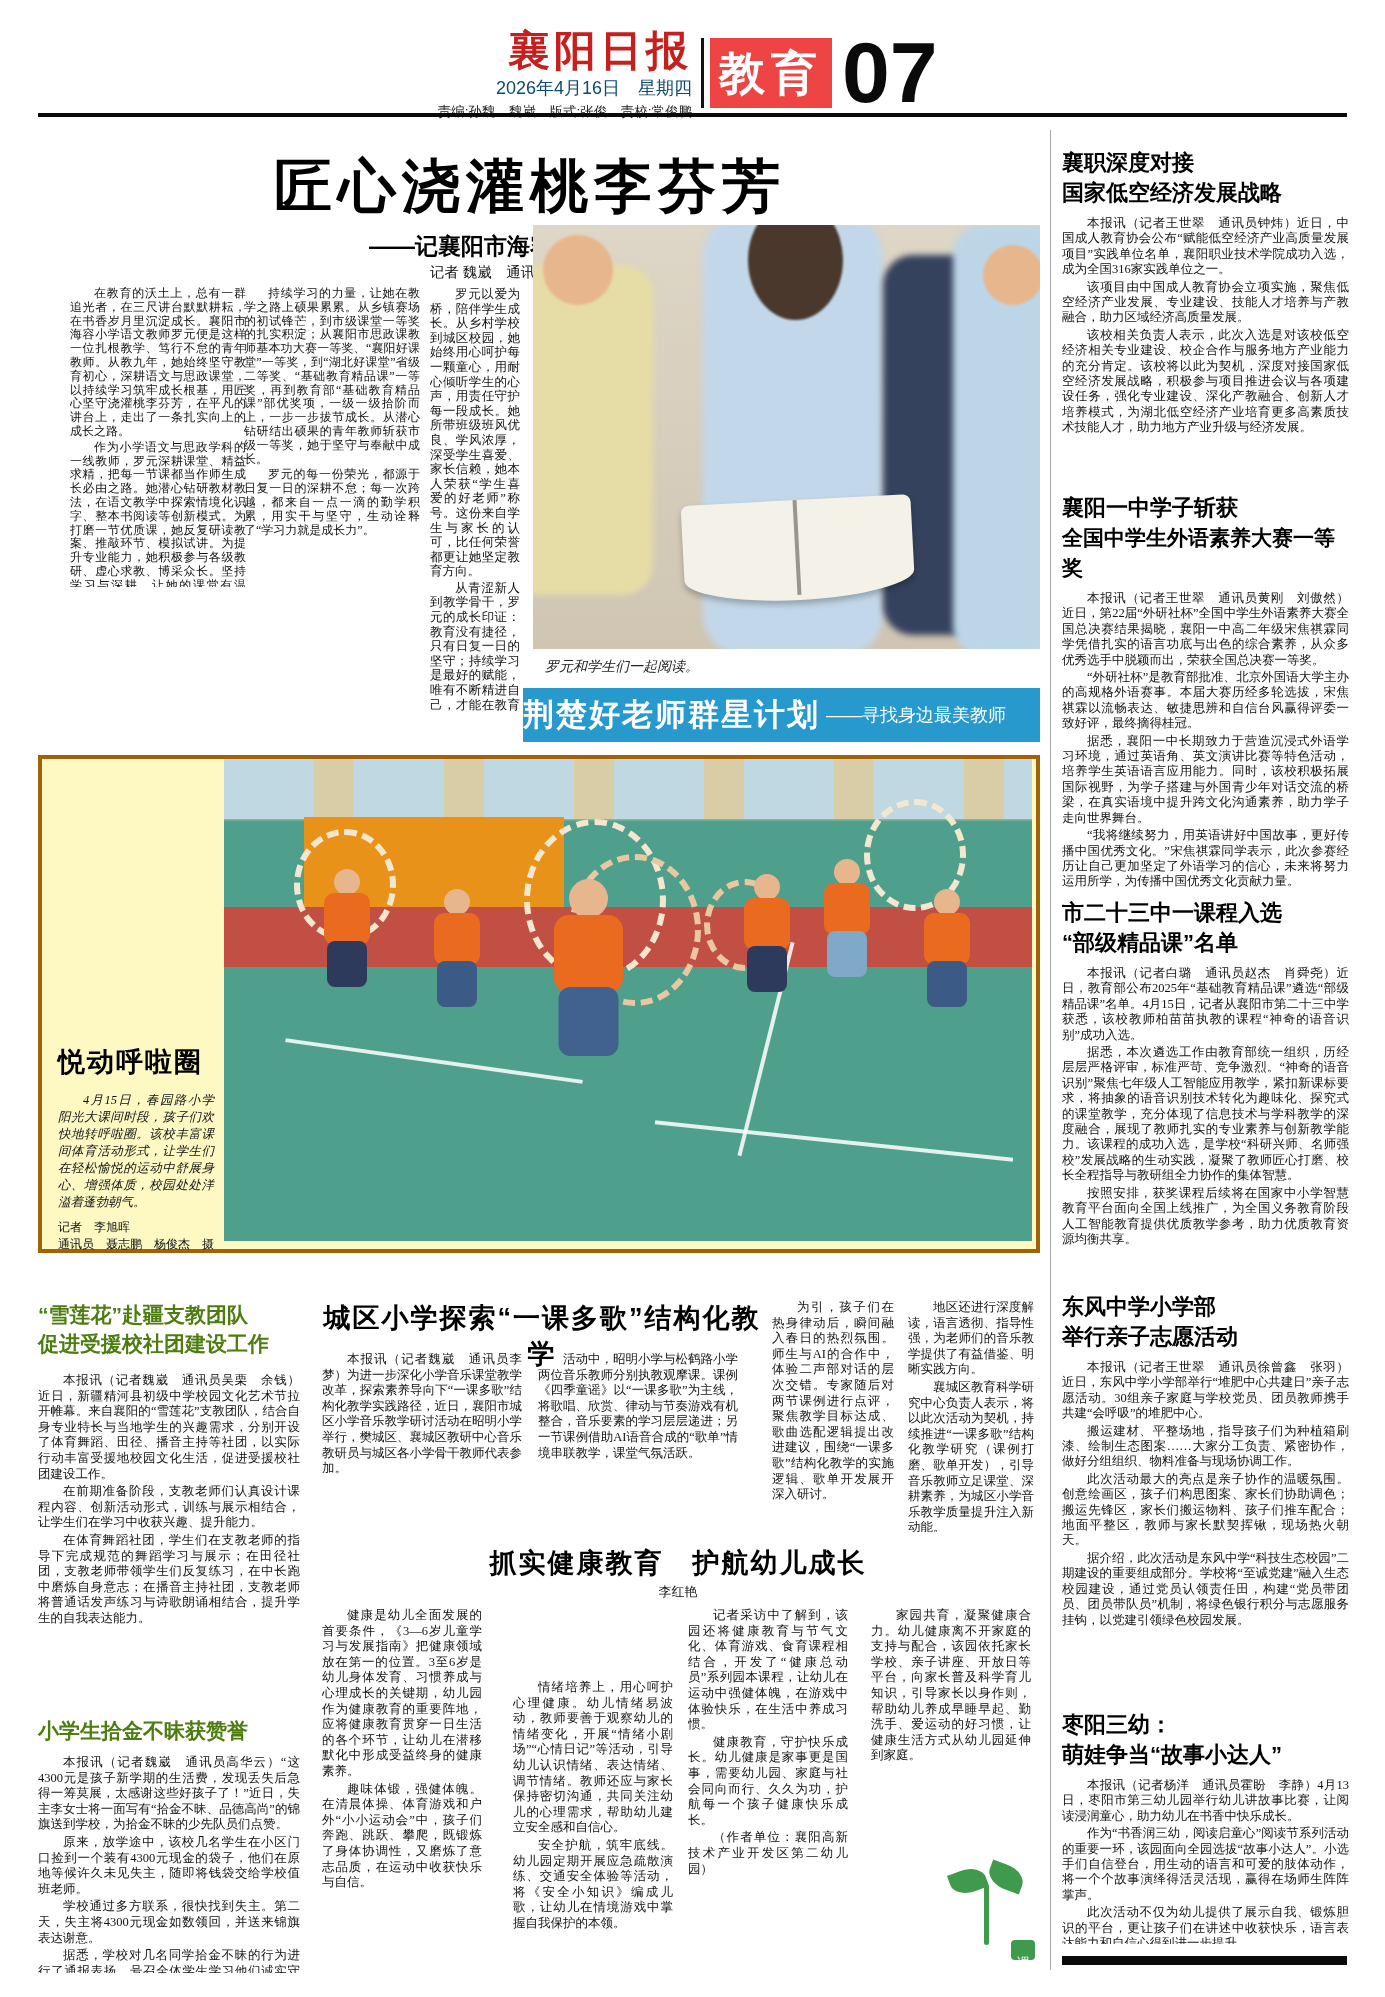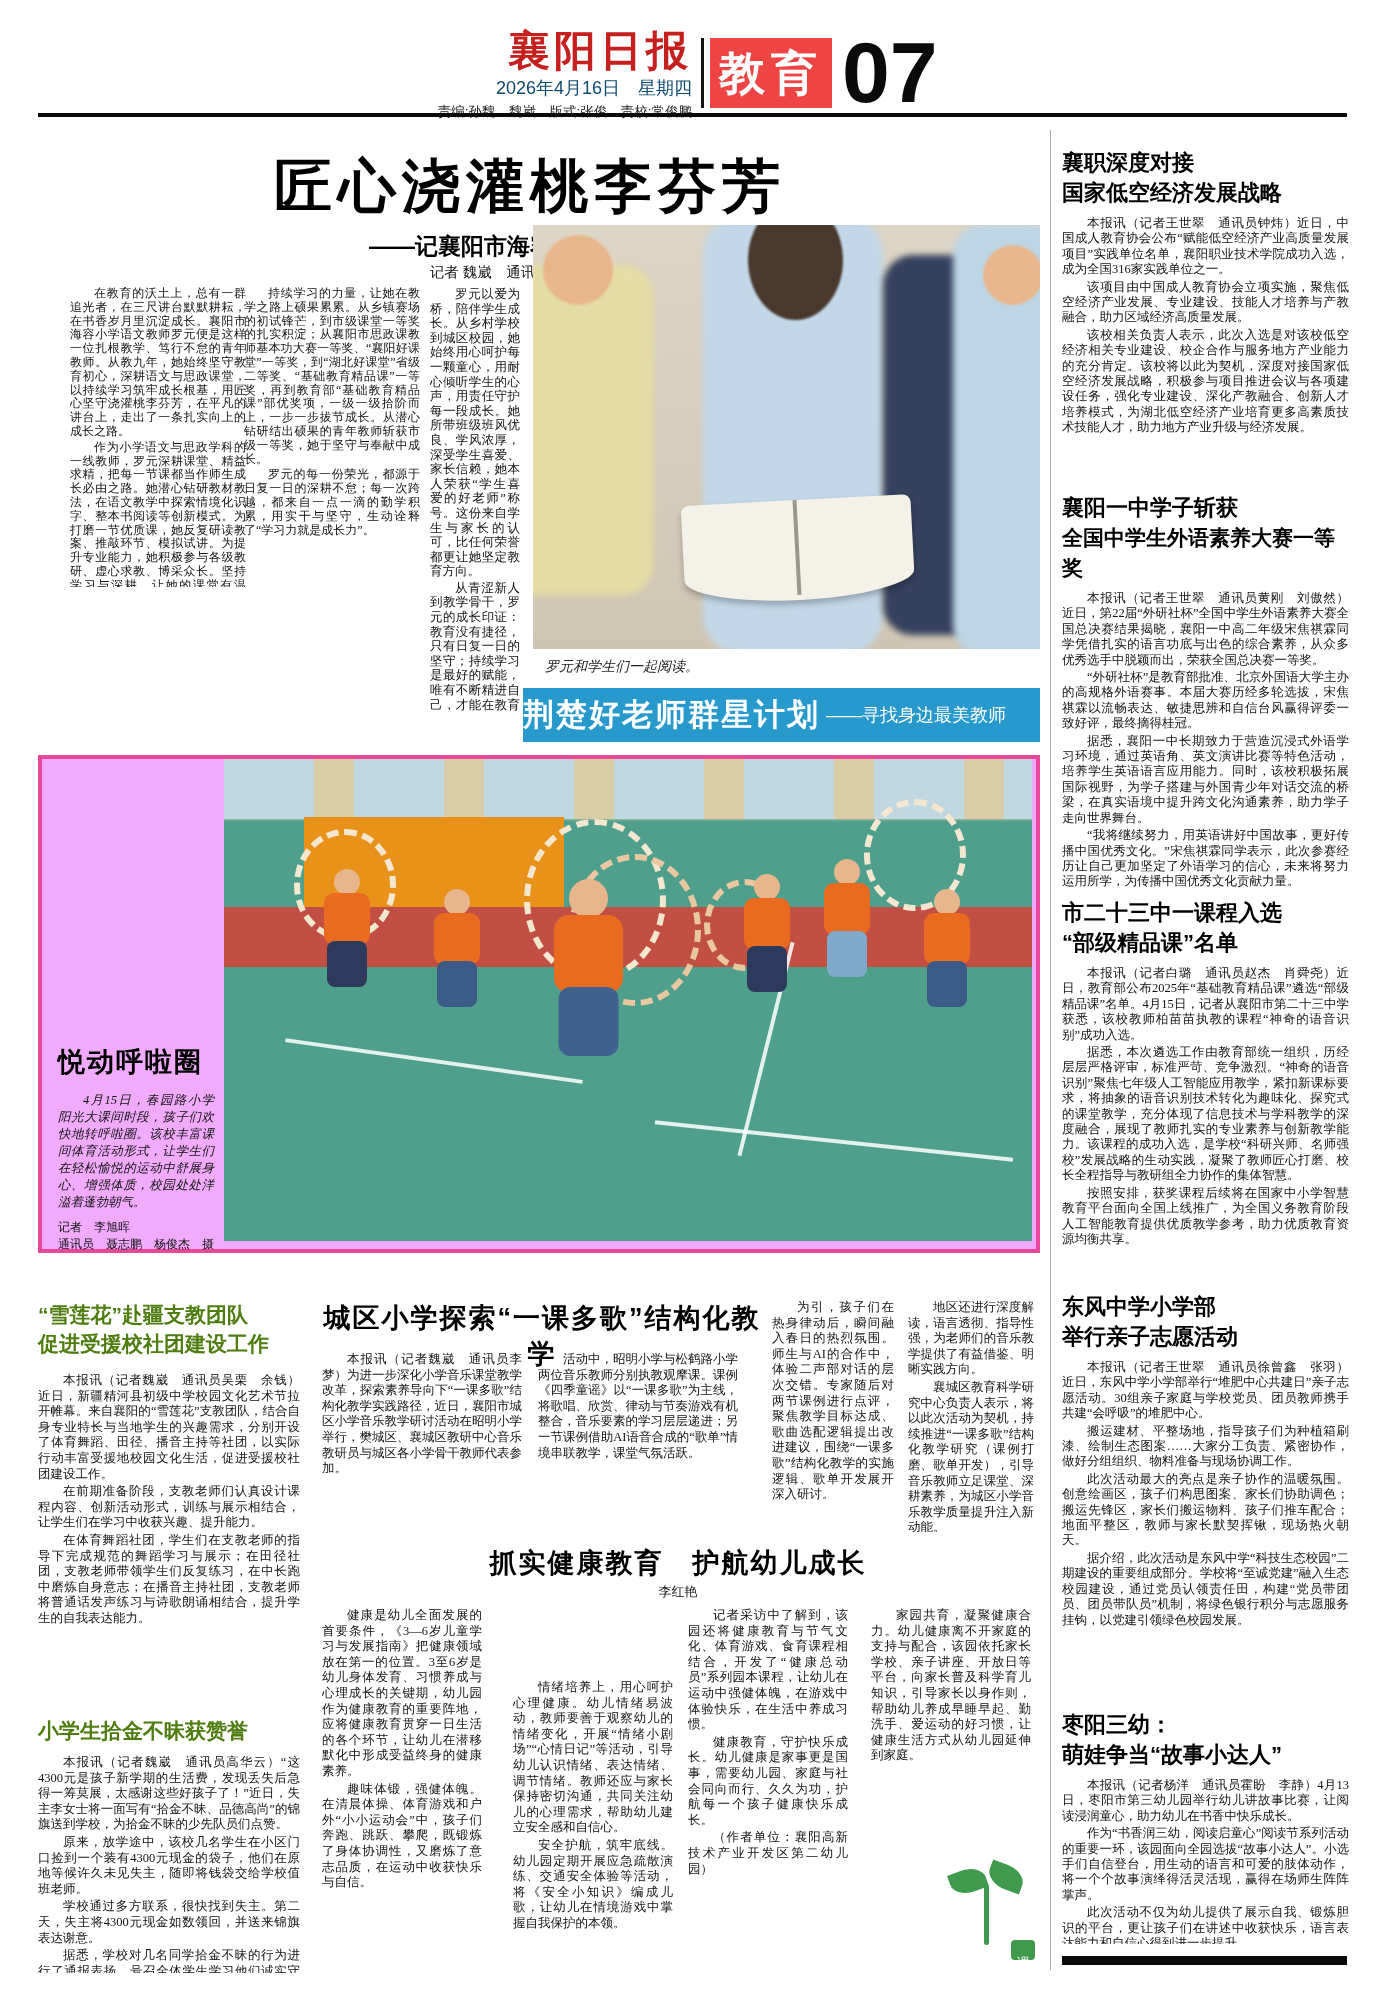--- a/index.html
+++ b/index.html
@@ -21,21 +21,21 @@
   .lead-by{font-size:14.5px;text-align:center;color:#111;font-family:"Liberation Sans",sans-serif;}
   .col{overflow:hidden;}
   .p{margin:0 0 2px 0;text-indent:2em;text-align:justify;}
   .lead-body{font-size:12px;line-height:13.8px;}
   .narrow-body{font-size:12.5px;line-height:14.6px;}
   .caption{font-size:14px;font-style:italic;color:#222;}
   .banner{background:#2799cc;color:#fff;display:flex;align-items:center;font-family:"Liberation Sans",sans-serif;}
   .banner .t1{font-size:31px;font-weight:bold;letter-spacing:2px;}
   .banner .t2{font-size:18px;margin-left:6px;}
   
-  .frame{border:4px solid #ec4899;background:#f0abfc;}
+  .frame{border:4px solid #a16207;background:#fef9c3;}
   .hoops-title{font-family:"Liberation Sans",sans-serif;font-weight:900;font-size:27px;letter-spacing:2px;color:#000;}
   .hoops-cap{font-size:12.5px;line-height:17px;font-style:italic;text-align:justify;}
   .hoops-credit{font-size:12px;font-family:"Liberation Sans",sans-serif;line-height:17px;}
   
   .rc-head{font-family:"Liberation Sans",sans-serif;font-weight:900;font-size:22px;line-height:30px;color:#000;}
   .rc-head.small{font-size:21px;}
   .rc-body{font-size:12.5px;line-height:15.4px;}
   
   .bl-head{font-family:"Liberation Sans",sans-serif;font-weight:900;font-size:21px;line-height:29px;color:#4d7c0f;}
   .bl-body{font-size:12.5px;line-height:15.6px;}

